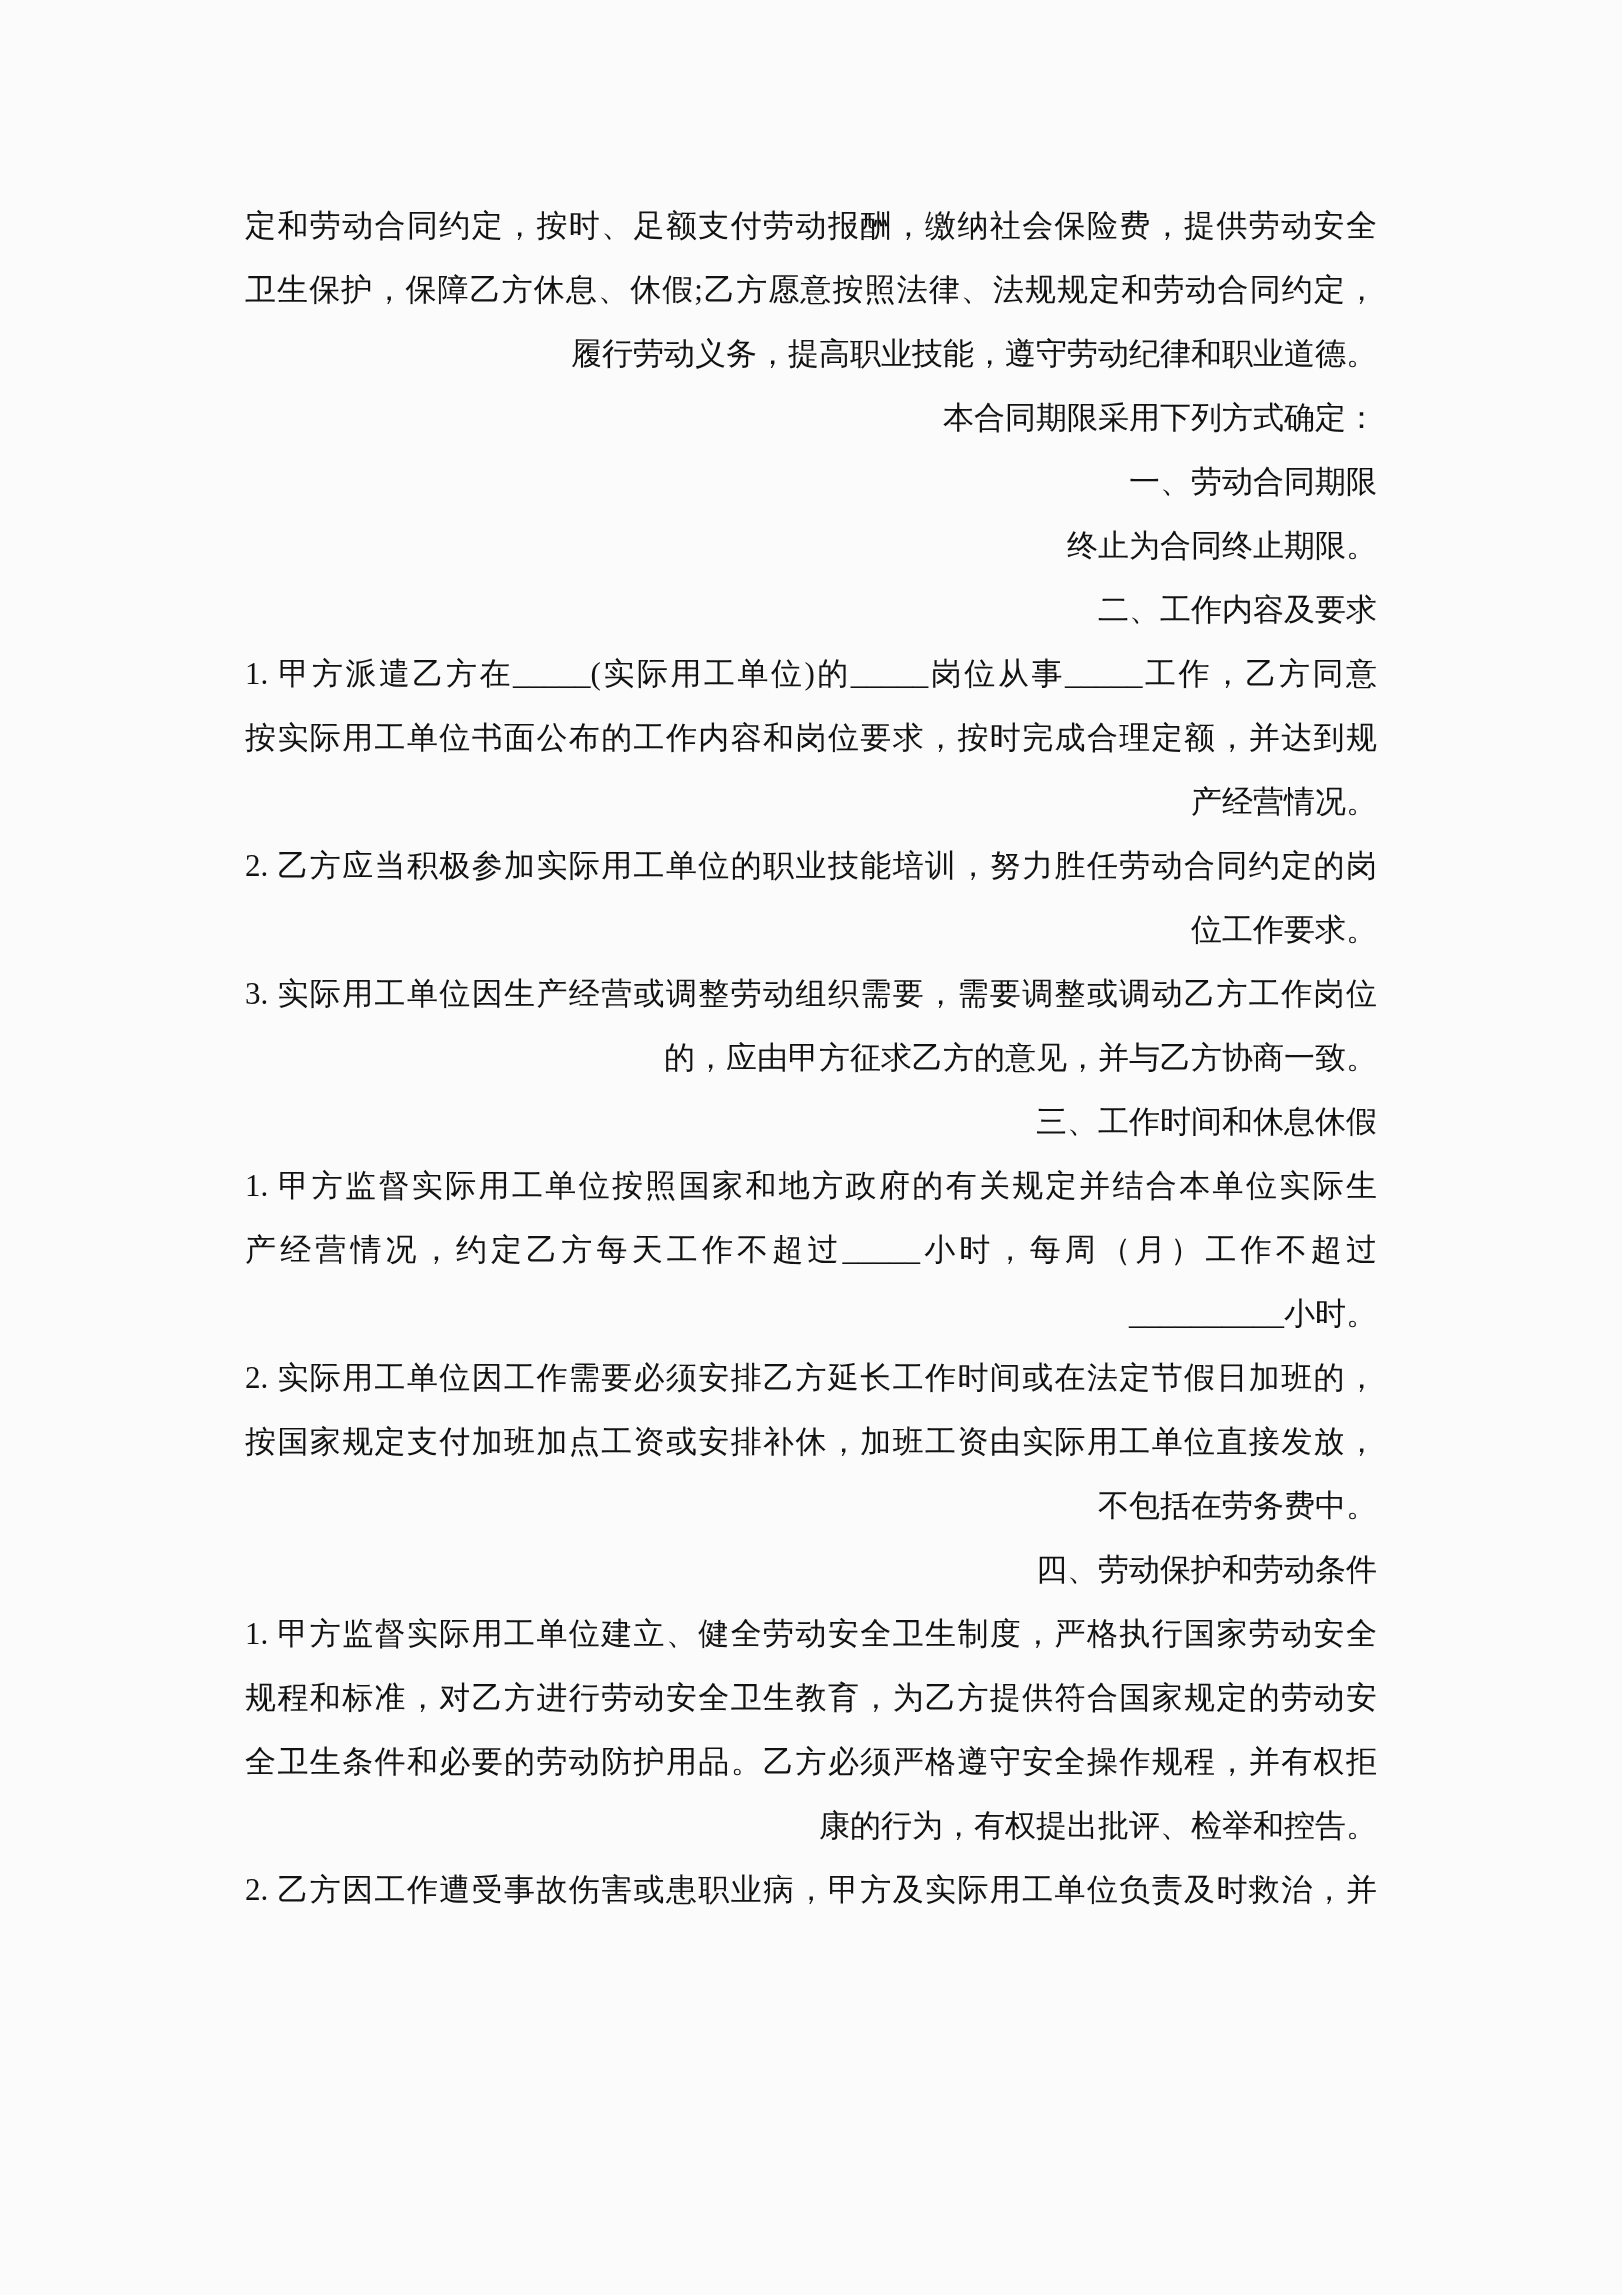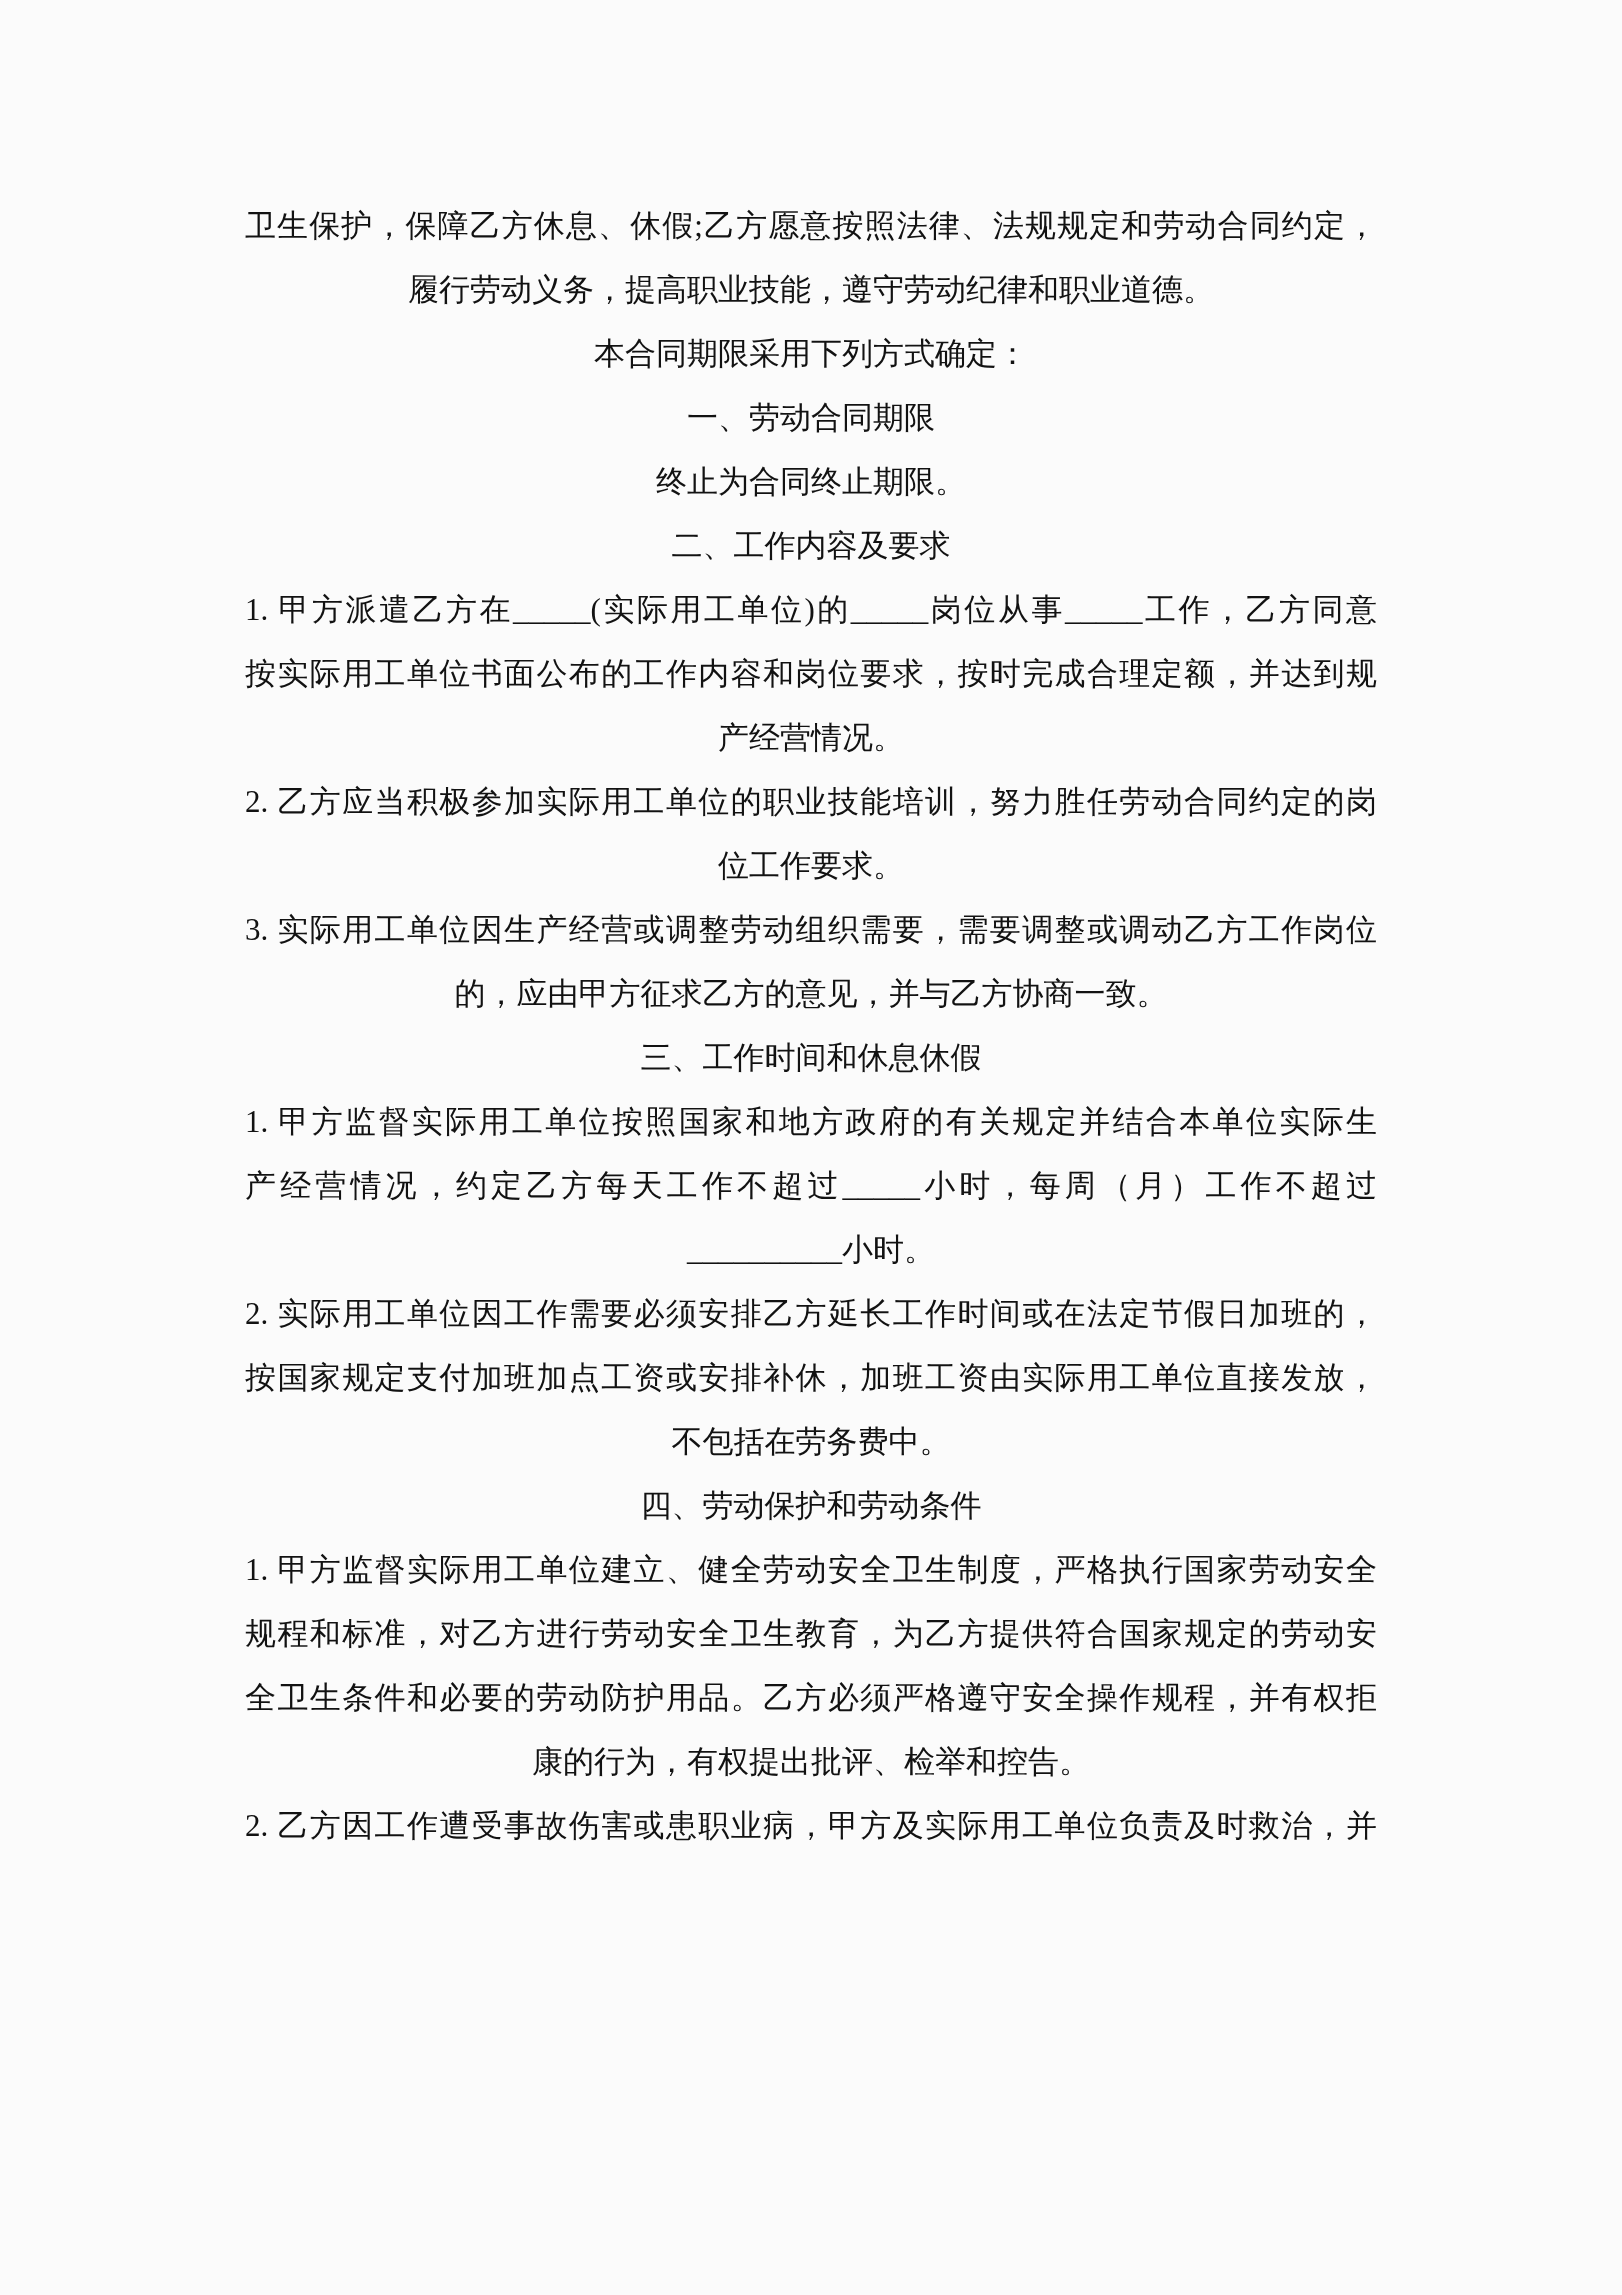--- a/index.html
+++ b/index.html
@@ -22,35 +22,36 @@
   .doc {
     position: absolute;
     left: 245px;
     top: 194px;
     width: 1132px;
   }
   .line {
     font-size: 31px;
     line-height: 64px;
     height: 64px;
-    text-align: center;
+    text-align: right;
     letter-spacing: 0;
   }
   
   .line.fill {
     text-align: justify;
     text-align-last: justify;
     text-justify: inter-character;
   }
 </style>
 </head>
 <body>
 
 <div class="page">
   <div class="doc">
+    <div class="line fill">定和劳动合同约定，按时、足额支付劳动报酬，缴纳社会保险费，提供劳动安全</div>
     <div class="line fill">卫生保护，保障乙方休息、休假;乙方愿意按照法律、法规规定和劳动合同约定，</div>
     <div class="line">履行劳动义务，提高职业技能，遵守劳动纪律和职业道德。</div>
     <div class="line">本合同期限采用下列方式确定：</div>
     <div class="line">一、劳动合同期限</div>
     <div class="line">终止为合同终止期限。</div>
     <div class="line">二、工作内容及要求</div>
     <div class="line fill">1. 甲方派遣乙方在_____(实际用工单位)的_____岗位从事_____工作，乙方同意</div>
     <div class="line fill">按实际用工单位书面公布的工作内容和岗位要求，按时完成合理定额，并达到规</div>
     <div class="line">产经营情况。</div>
     <div class="line fill">2. 乙方应当积极参加实际用工单位的职业技能培训，努力胜任劳动合同约定的岗</div>

